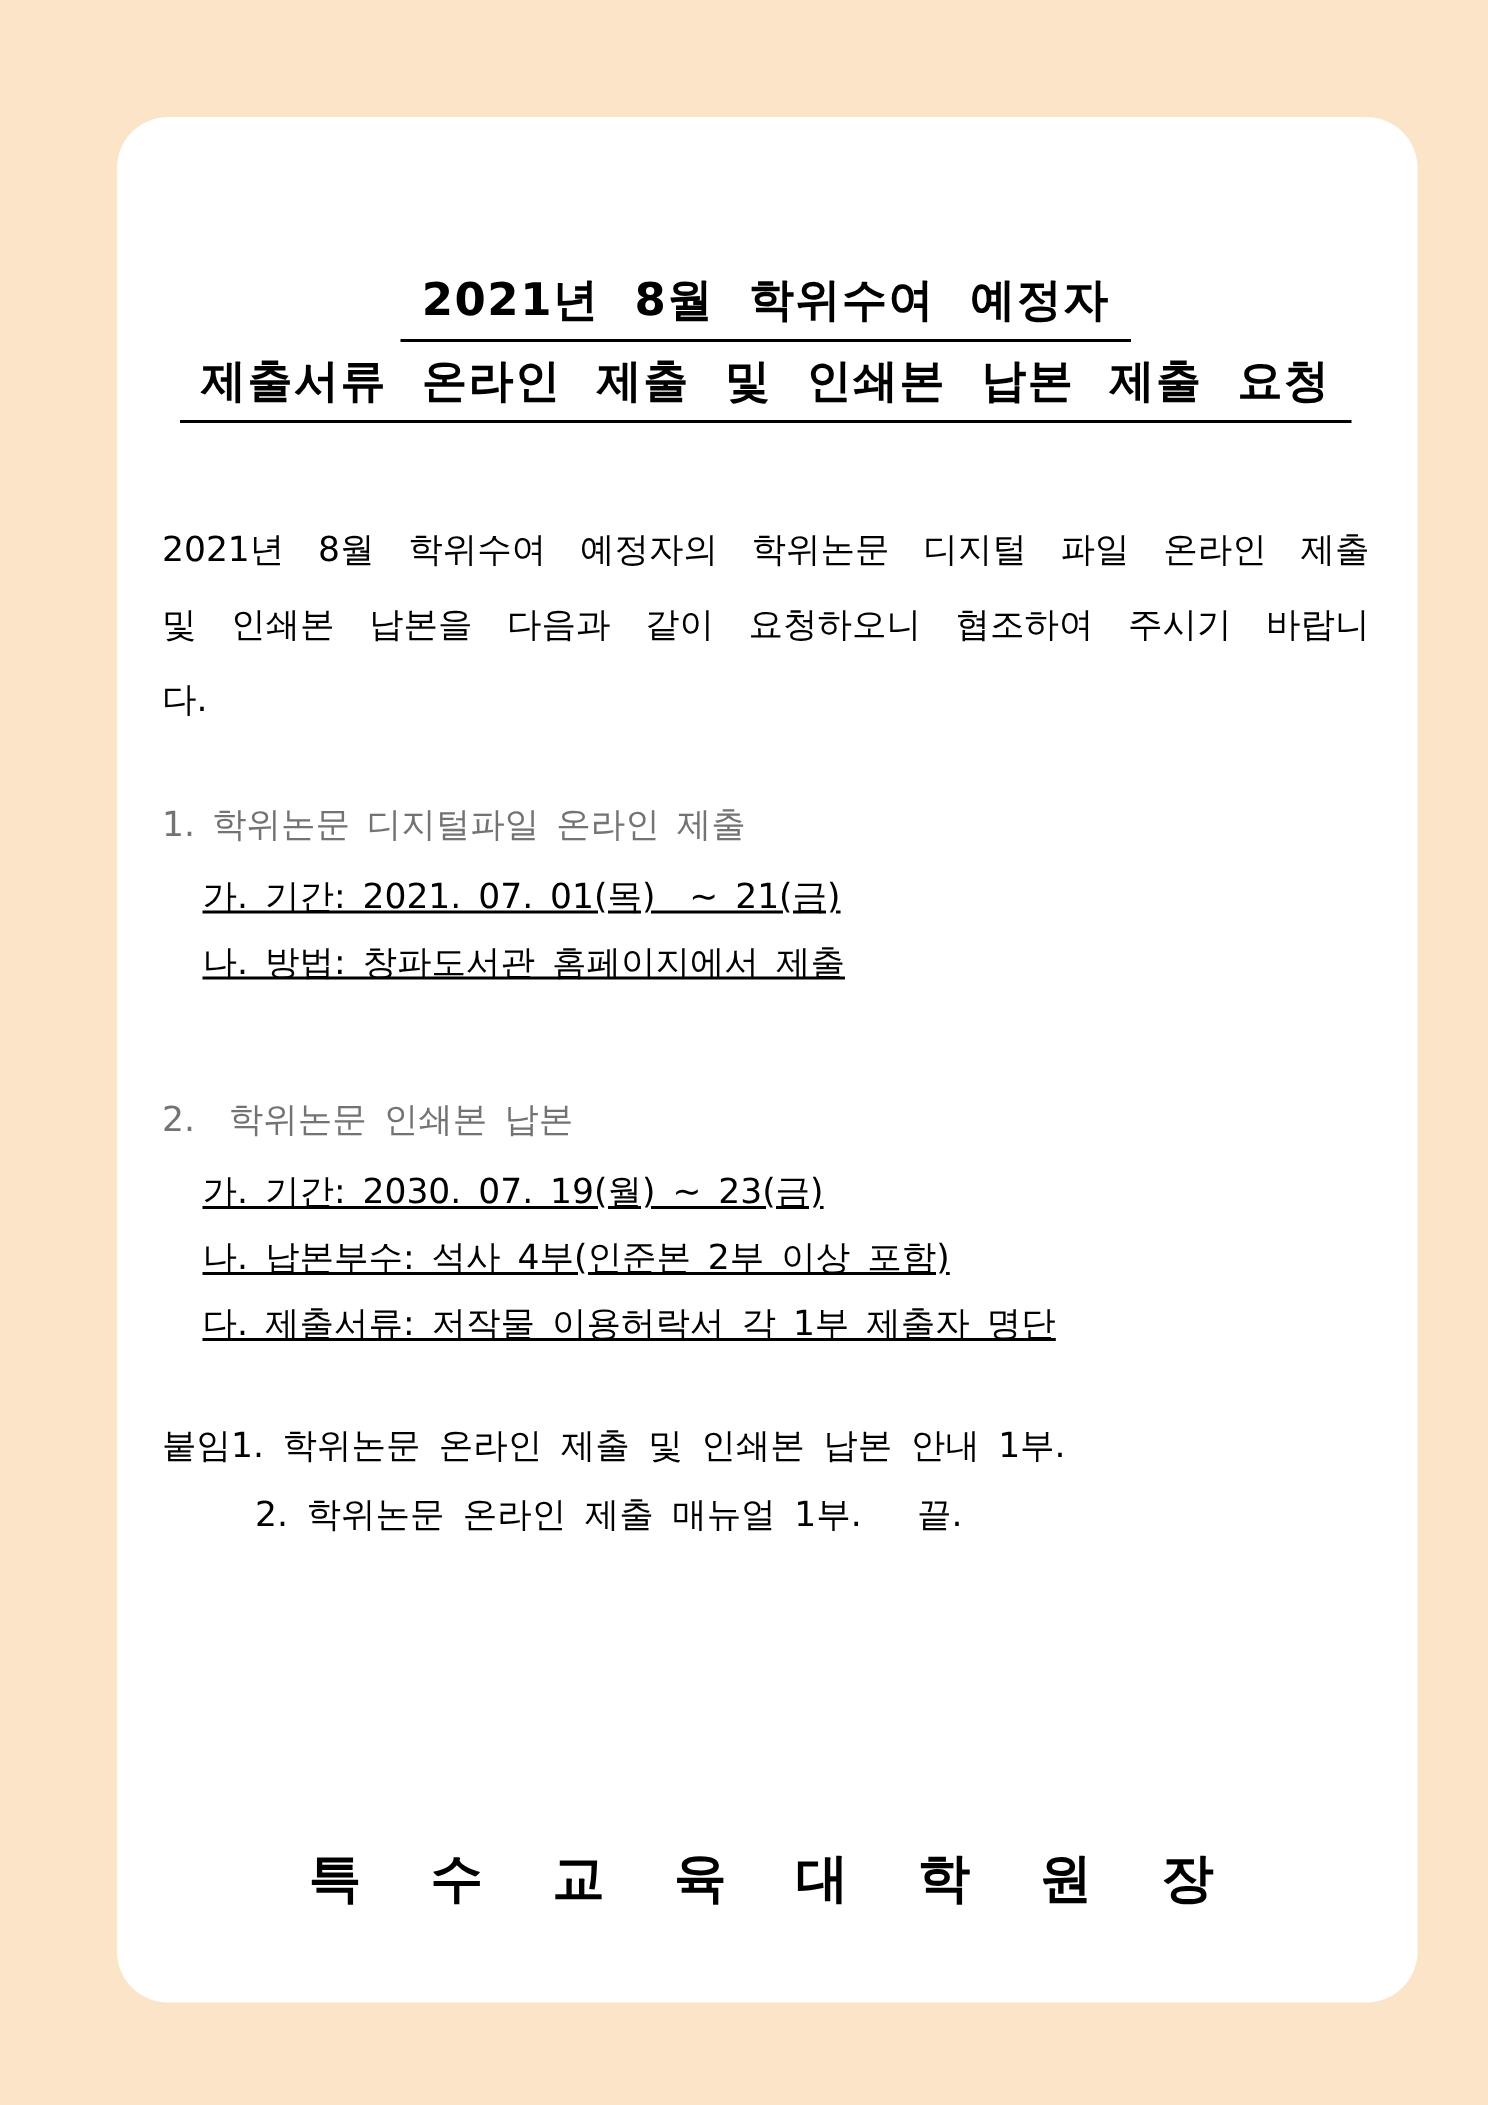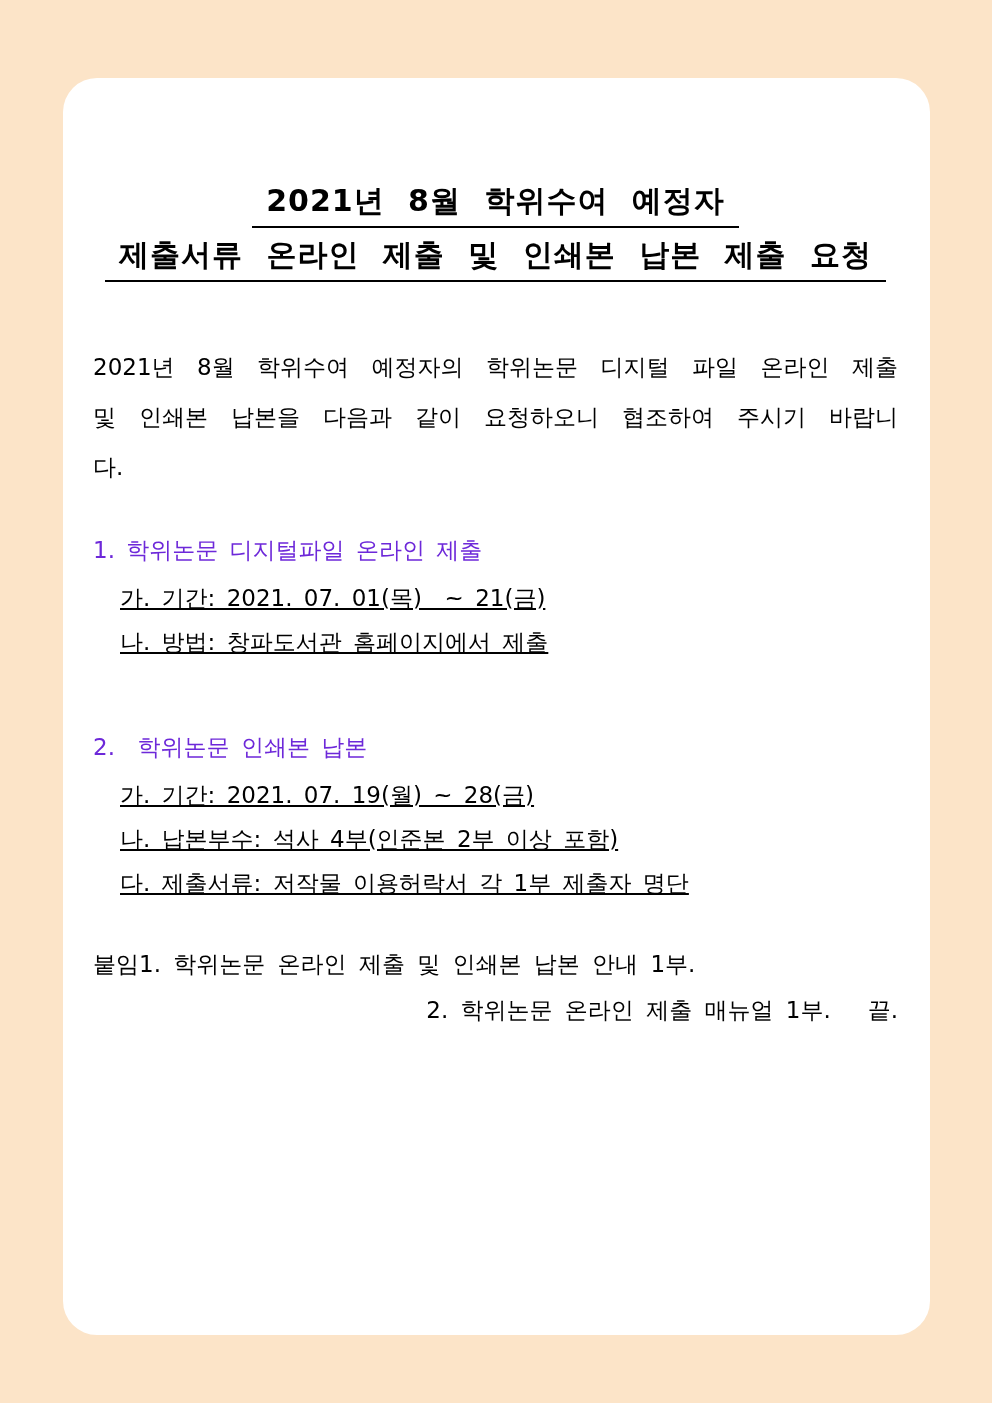--- a/index.html
+++ b/index.html
@@ -9,21 +9,21 @@
   body {
     width: 992px;
     height: 1403px;
     background: #FCE4C8;
     font-family: "DejaVu Sans", "Liberation Sans", sans-serif;
     color: #000000;
     position: relative;
   }
   .card {
     position: absolute;
-    left: 63px;
+    left: 78px;
     top: 78px;
     width: 867px;
     height: 1257px;
     background: #FFFFFF;
     border-radius: 34px;
     box-sizing: border-box;
     padding: 0 32px 0 30px;
     overflow: hidden;
   }
   .title-block {
@@ -51,21 +51,21 @@
   .intro .just {
     text-align: justify;
     text-align-last: justify;
   }
   .section {
     font-size: 23px;
   }
   .section-1 { margin-top: 42px; }
   .section-2 { margin-top: 67px; }
   .section-heading {
-    color: #6d28d9;
+    color: #737373;
     line-height: 32px;
     white-space: pre-wrap;
     word-spacing: 4px;
   }
   .section-items {
     margin-top: 10px;
     padding-left: 27px;
     text-decoration: underline;
   }
   .section-item {
@@ -77,21 +77,20 @@
     margin-top: 36px;
     font-size: 23px;
   }
   .attachment-line {
     line-height: 46px;
     white-space: pre-wrap;
     word-spacing: 5px;
   }
   .attachment-line.indent {
     padding-left: 62px;
-    text-align: right;
   }
   .signature {
     margin-top: 196px;
     text-align: center;
     font-size: 35px;
     font-weight: 600;
     letter-spacing: 6px;
     word-spacing: 22px;
     white-space: pre;
   }
@@ -116,25 +115,26 @@
     <div class="section-heading">1. 학위논문 디지털파일 온라인 제출</div>
     <div class="section-items">
       <div class="section-item">가. 기간: 2021. 07. 01(목)  ~ 21(금)</div>
       <div class="section-item">나. 방법: 창파도서관 홈페이지에서 제출</div>
     </div>
   </div>
 
   <div class="section section-2">
     <div class="section-heading">2.  학위논문 인쇄본 납본</div>
     <div class="section-items">
-      <div class="section-item">가. 기간: 2021. 07. 19(월) ~ 28(금)</div>
+      <div class="section-item">가. 기간: 2030. 07. 19(월) ~ 23(금)</div>
       <div class="section-item">나. 납본부수: 석사 4부(인준본 2부 이상 포함)</div>
       <div class="section-item">다. 제출서류: 저작물 이용허락서 각 1부 제출자 명단</div>
     </div>
   </div>
 
   <div class="attachments">
     <div class="attachment-line">붙임1. 학위논문 온라인 제출 및 인쇄본 납본 안내 1부.</div>
     <div class="attachment-line indent">2. 학위논문 온라인 제출 매뉴얼 1부.   끝.</div>
   </div>
 
+  <div class="signature">특 수 교 육 대 학 원 장</div>
 
 </div>
 
 </body></html>

